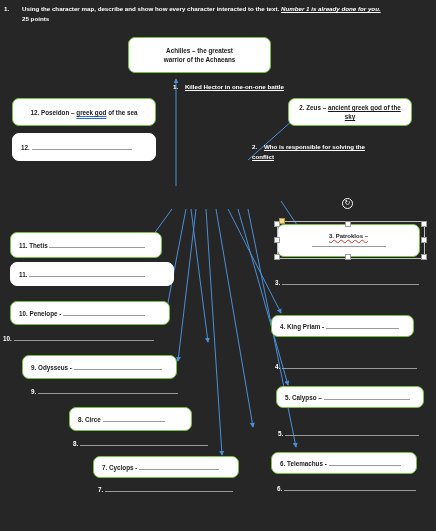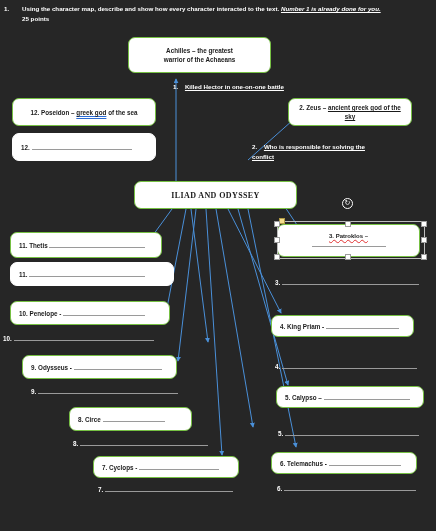--- a/index.html
+++ b/index.html
@@ -180,25 +180,20 @@
     <span class="u">conflict</span>
   </div>
 
   <div class="box plain" style="left:12px;top:133px;width:144px;height:28px;">
     <div class="inner">
       <span>12.</span>
       <span class="blank" style="width:100px;"></span>
     </div>
   </div>
 
-  <div class="box center-title" style="left:134px;top:181px;width:163px;height:28px;">
-    <div class="inner" style="text-align:center;">
-      <span>ILIAD AND ODYSSEY</span>
-    </div>
-  </div>
 
   <div class="box" style="left:277px;top:224px;width:143px;height:33px;">
     <div class="inner" style="text-align:center;font-size:6px;">
       <div class="spell">3. Patroklos –</div>
       <div><span class="blank" style="width:74px;"></span></div>
     </div>
   </div>
 
   <div class="selbox" style="left:271px;top:198px;width:160px;height:66px;">
     <div class="rotate" style="left:71px;top:0px;">

